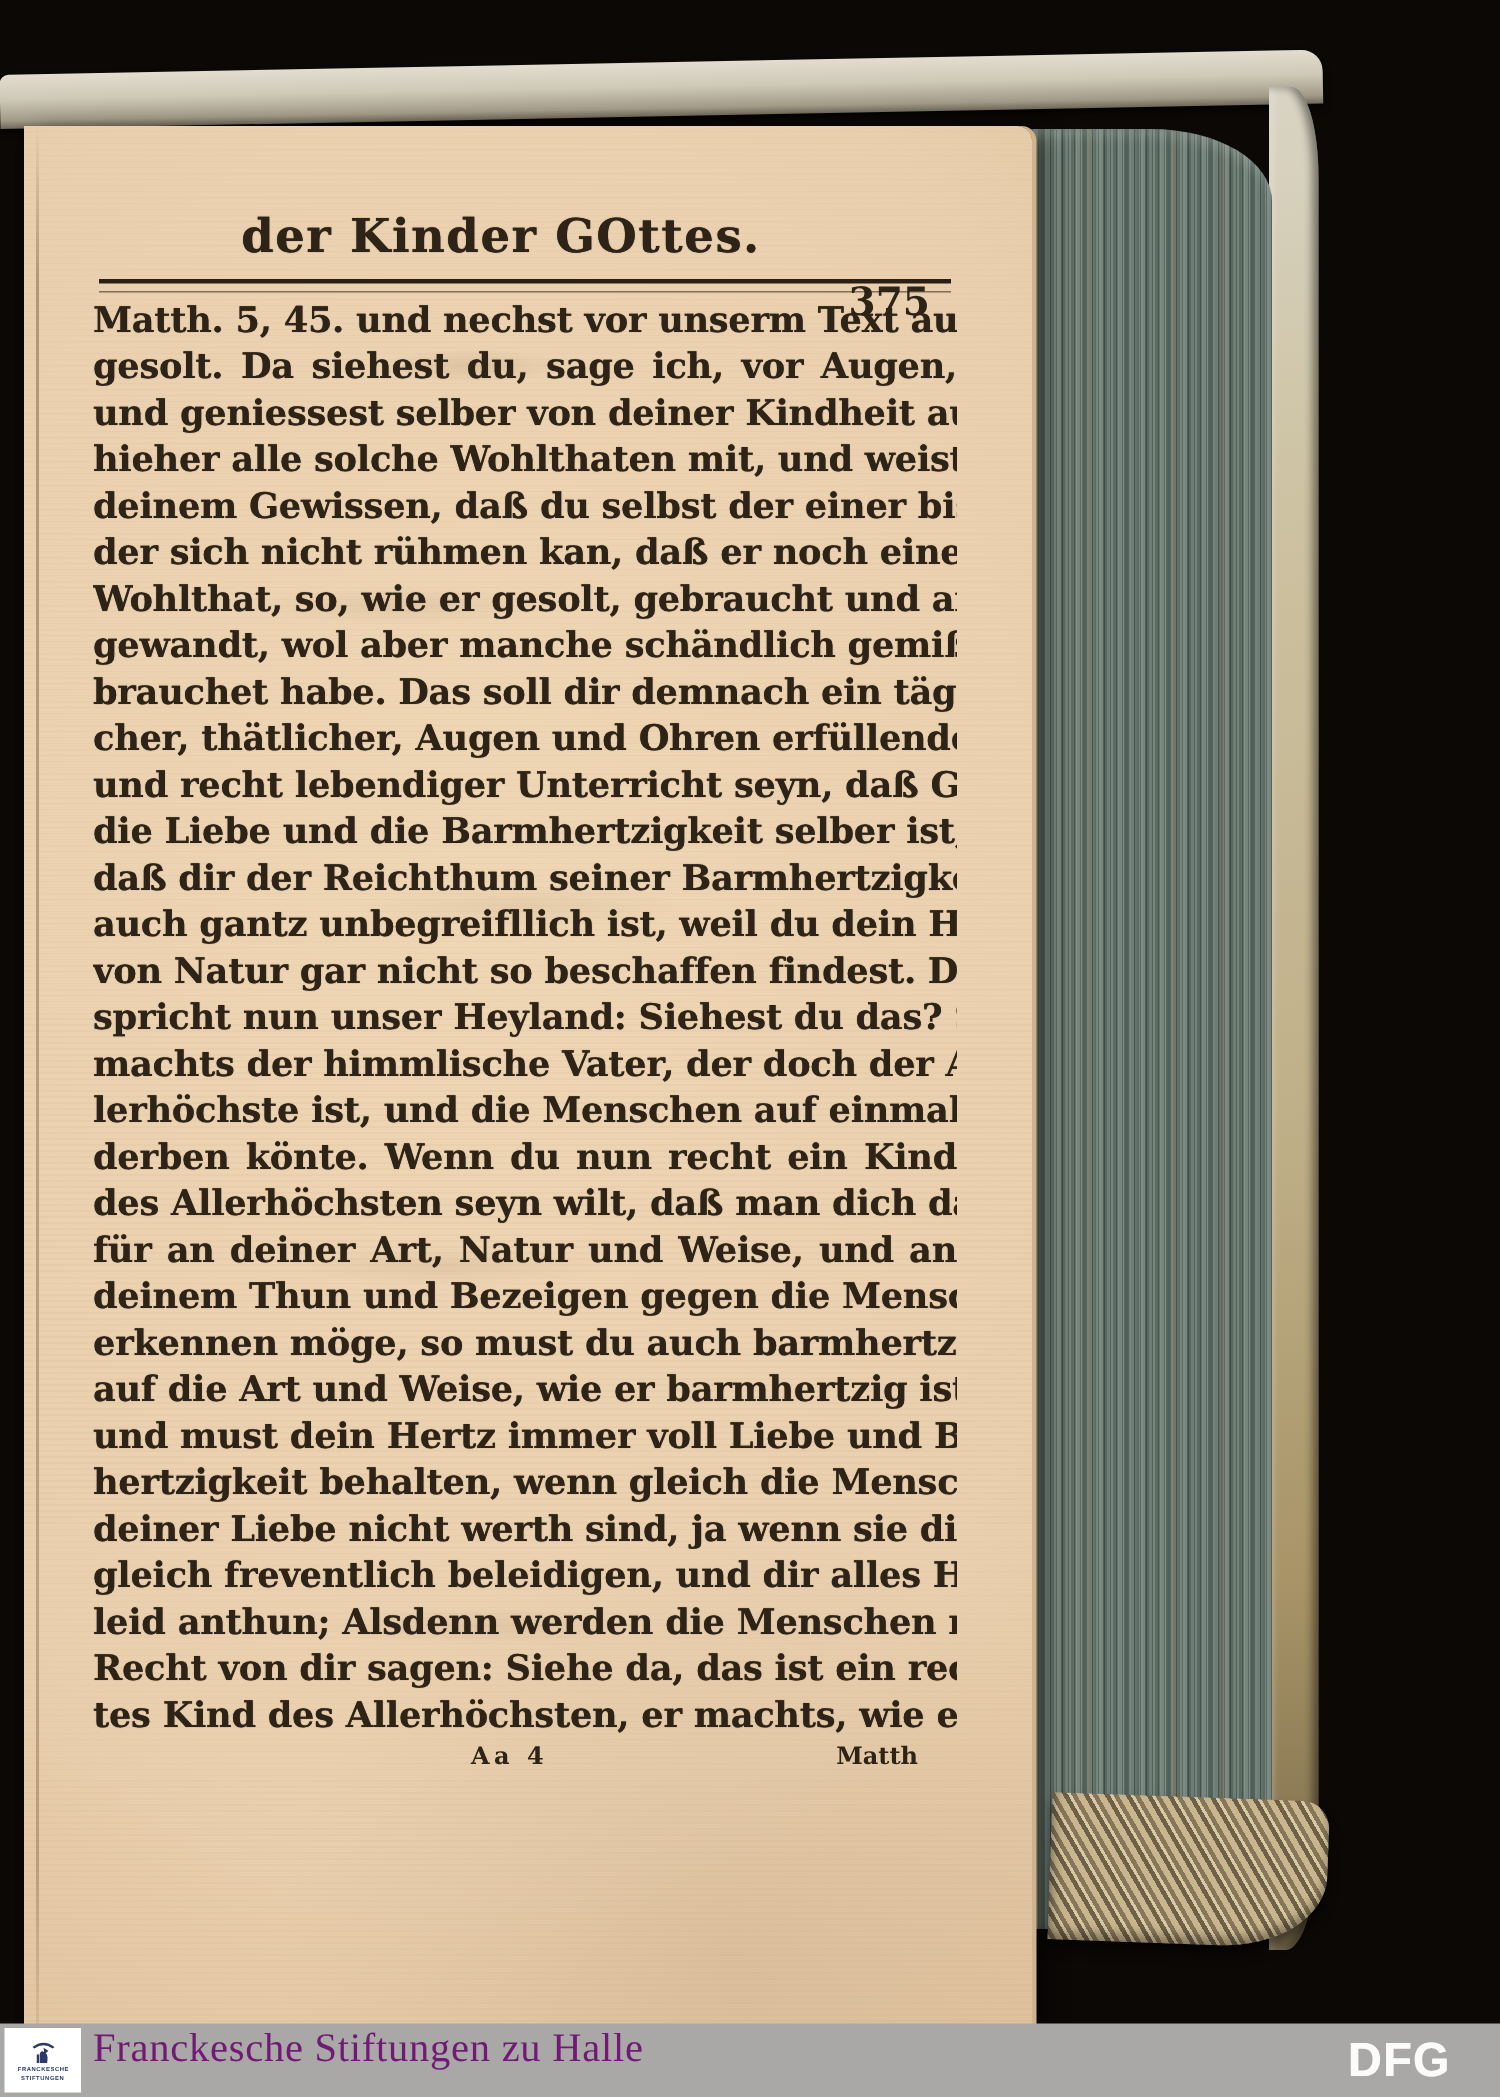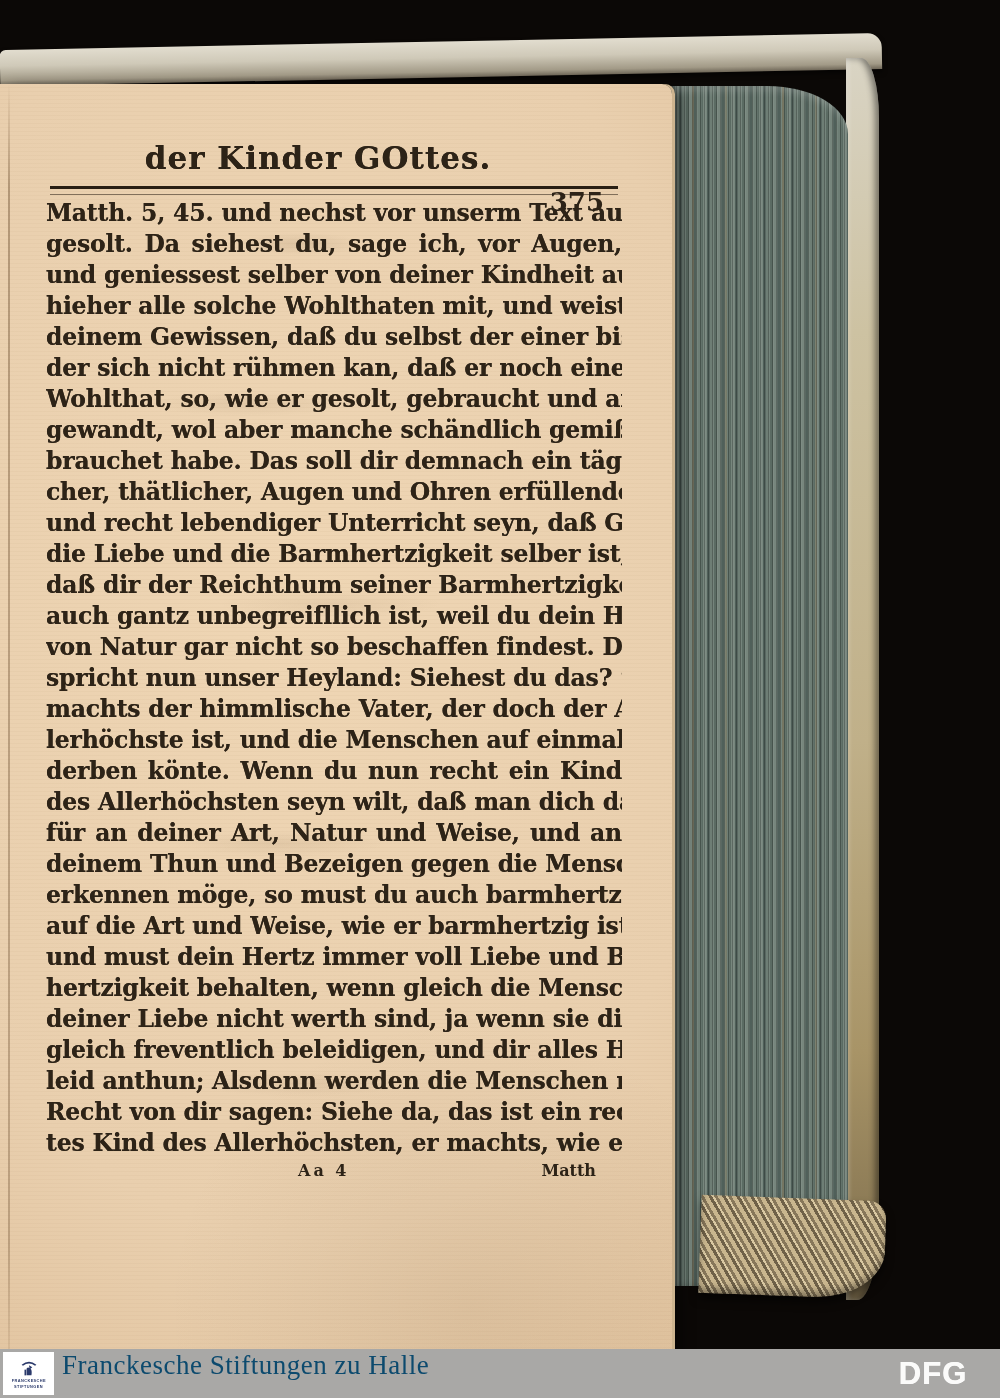--- a/index.html
+++ b/index.html
@@ -22,21 +22,21 @@
         repeating-linear-gradient(90deg, #6e7e75 0 4px, #5b6b63 4px 7px, #77867d 7px 11px, #50605a 11px 14px),
         linear-gradient(#6b7b72,#5e6e66);
       border-top-right-radius:80px 48px;
       box-shadow:inset 8px 0 10px -4px rgba(0,0,0,.55), inset 0 8px 9px -5px rgba(255,255,255,.25);}
   .corner-fan{position:absolute;left:700px;top:1198px;width:185px;height:98px;
       background:repeating-linear-gradient(58deg, #d9c8a2 0 2px, #87775a 2px 5px, #c9b68e 5px 9px, #6f6148 9px 12px);
       border-bottom-right-radius:70px 48px;border-top-right-radius:18px;
       transform:rotate(2deg);
       box-shadow:0 6px 8px rgba(0,0,0,.5), inset 0 -5px 7px rgba(0,0,0,.35);}
   
-  .page{position:absolute;left:0;top:84px;width:672px;height:1288px;
+  .page{position:absolute;left:16px;top:84px;width:672px;height:1288px;
       background:
         repeating-linear-gradient(0deg, rgba(150,110,70,.045) 0 1px, transparent 1px 4px),
         radial-gradient(120% 90% at 45% 40%, #efd6b4 0%, #e9cfae 55%, #e0c29d 85%, #d2b188 100%);
       border-bottom-right-radius:42px 22px;border-top-right-radius:10px;
       box-shadow:3px 0 0 #cdb48f, 10px 4px 14px rgba(0,0,0,.4), 0 10px 10px -6px rgba(0,0,0,.5);
       color:#2d2317;}
   .page::before{content:"";position:absolute;inset:0;pointer-events:none;
       background:
         radial-gradient(90px 16px at 300px 160px, rgba(110,85,55,.12), transparent 70%),
         radial-gradient(140px 18px at 250px 320px, rgba(110,85,55,.09), transparent 70%),
@@ -63,21 +63,21 @@
   .sig{position:absolute;left:252px;letter-spacing:3px;}
   .catch{position:absolute;right:26px;}
   
   .bottombar{position:absolute;left:0;bottom:0;width:1000px;height:49px;background:#a9a8a6;}
   .logobox{position:absolute;left:3px;top:3px;width:51px;height:43px;background:#ffffff;
       display:flex;flex-direction:column;align-items:center;justify-content:center;gap:1px;}
   .logoglyph{width:20px;height:18px;}
   .logotxt{font-family:"Liberation Sans", sans-serif;color:#2b3a6b;font-size:5px;
       letter-spacing:.5px;line-height:5px;transform:scale(.78);transform-origin:center;font-weight:700;}
   .institution{position:absolute;left:62px;top:0;height:33px;display:flex;align-items:center;
-      font-family:"Liberation Serif", serif;font-size:27px;color:#0c4a6e;letter-spacing:.5px;}
+      font-family:"Liberation Serif", serif;font-size:27px;color:#701a75;letter-spacing:.5px;}
   .dfg{position:absolute;right:33px;top:0;height:49px;display:flex;align-items:center;
       font-family:"Liberation Sans", sans-serif;font-weight:700;font-size:31px;color:#fbfbfa;
       letter-spacing:1px;transform:scaleY(1.03);text-shadow:.5px 0 0 #fbfbfa;}
 </style>
 </head>
 <body>
 
 <div class="stage">
 
   <div class="vellum-top"></div>

